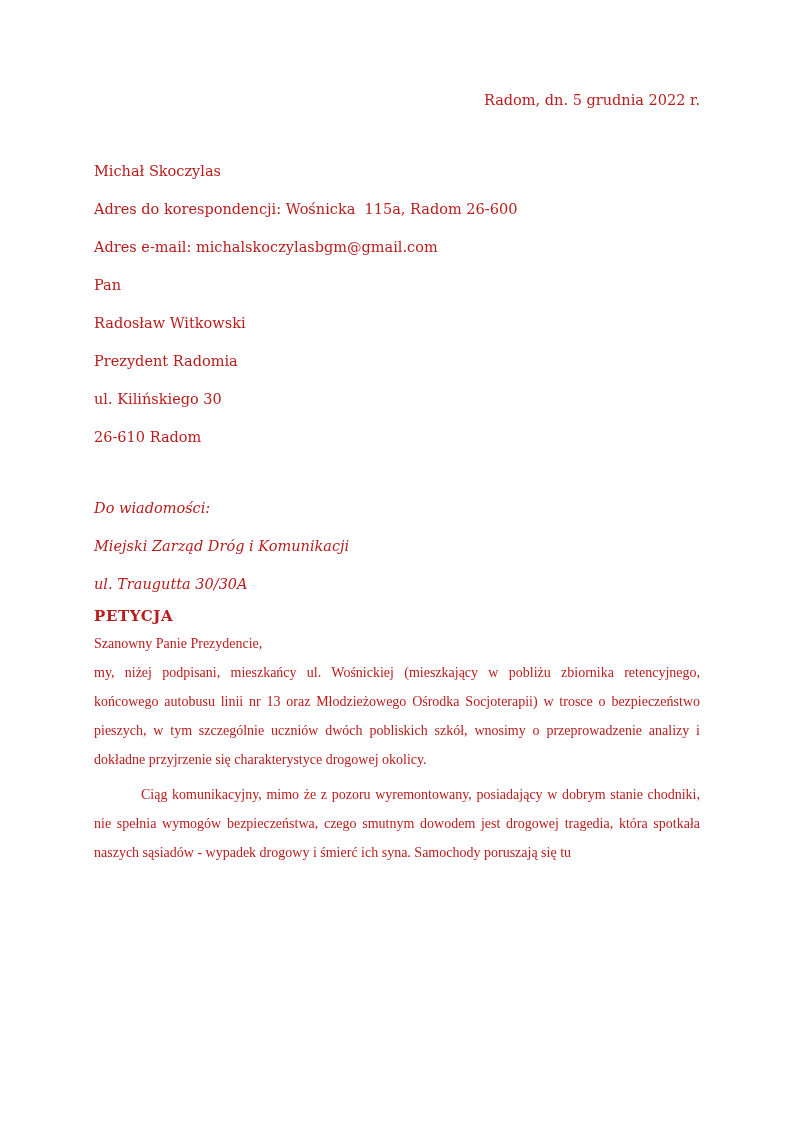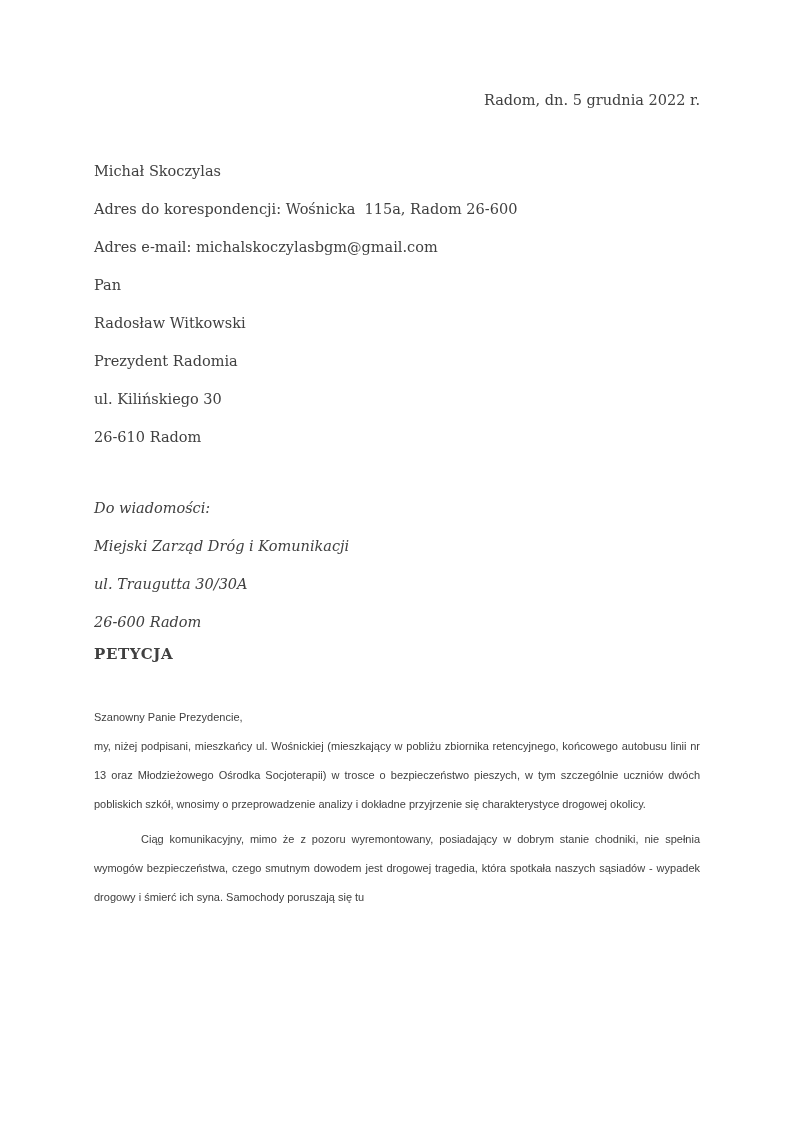--- a/index.html
+++ b/index.html
@@ -9,21 +9,21 @@
     background: #ffffff;
   }
   .page {
     position: relative;
     width: 794px;
     height: 1123px;
     margin: 0 auto;
     box-sizing: border-box;
     padding: 88px 94px 0 94px;
     background: #ffffff;
-    color: #404040;
+    color: #b91c1c;
     font-family: "DejaVu Serif", serif;
     overflow: hidden;
   }
   .page p { margin: 0; }
 
   .date-line {
     text-align: right;
     font-size: 14.5px;
     line-height: 24px;
   }
@@ -44,23 +44,22 @@
   .doc-title {
     margin-top: 44px;
     text-align: left;
     font-weight: bold;
     font-size: 15px;
     line-height: 26px;
     letter-spacing: 0.6px;
   }
 
   .body-text {
-    font-family: Liberation Sans, sans-serif;
-    font-size: 11px;
-    margin-top: 36px;
+    font-family: Liberation Serif, serif;
+    font-size: 14px;
   }
   .salutation {
     margin-top: 44px;
     line-height: 29px;
   }
   .para {
     margin-top: 7px;
     line-height: 29px;
     text-align: justify;
   }
@@ -87,21 +86,20 @@
     <p>Radosław Witkowski</p>
     <p>Prezydent Radomia</p>
     <p>ul. Kilińskiego 30</p>
     <p>26-610 Radom</p>
   </div>
 
   <div class="address-block cc-block">
     <p>Do wiadomości:</p>
     <p>Miejski Zarząd Dróg i Komunikacji</p>
     <p>ul. Traugutta 30/30A</p>
-    <p>26-600 Radom</p>
   </div>
 
   <p class="doc-title">PETYCJA</p>
 
   <div class="body-text">
     <p class="salutation">Szanowny Panie Prezydencie,</p>
 
     <p class="para">my, niżej podpisani, mieszkańcy ul. Wośnickiej (mieszkający w pobliżu zbiornika retencyjnego, końcowego autobusu linii nr 13 oraz Młodzieżowego Ośrodka Socjoterapii) w trosce o bezpieczeństwo pieszych, w tym szczególnie uczniów dwóch pobliskich szkół, wnosimy o przeprowadzenie analizy i dokładne przyjrzenie się charakterystyce drogowej okolicy.</p>
 
     <p class="para indented">Ciąg komunikacyjny, mimo że z pozoru wyremontowany, posiadający w dobrym stanie chodniki, nie spełnia wymogów bezpieczeństwa, czego smutnym dowodem jest drogowej tragedia, która spotkała naszych sąsiadów - wypadek drogowy i śmierć ich syna. Samochody poruszają się tu</p>

